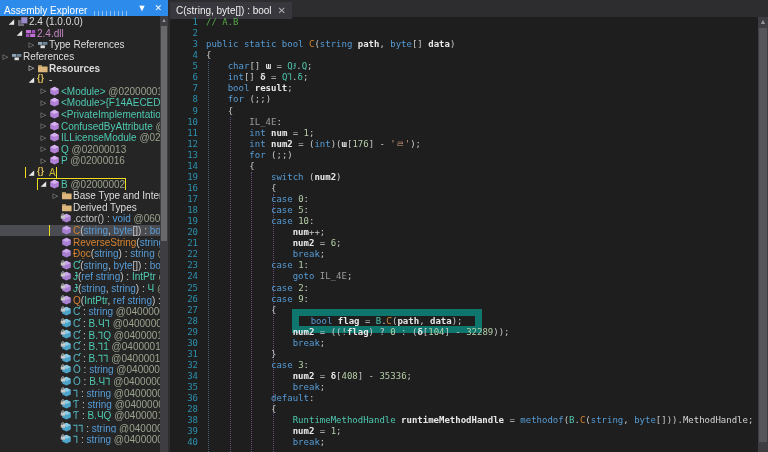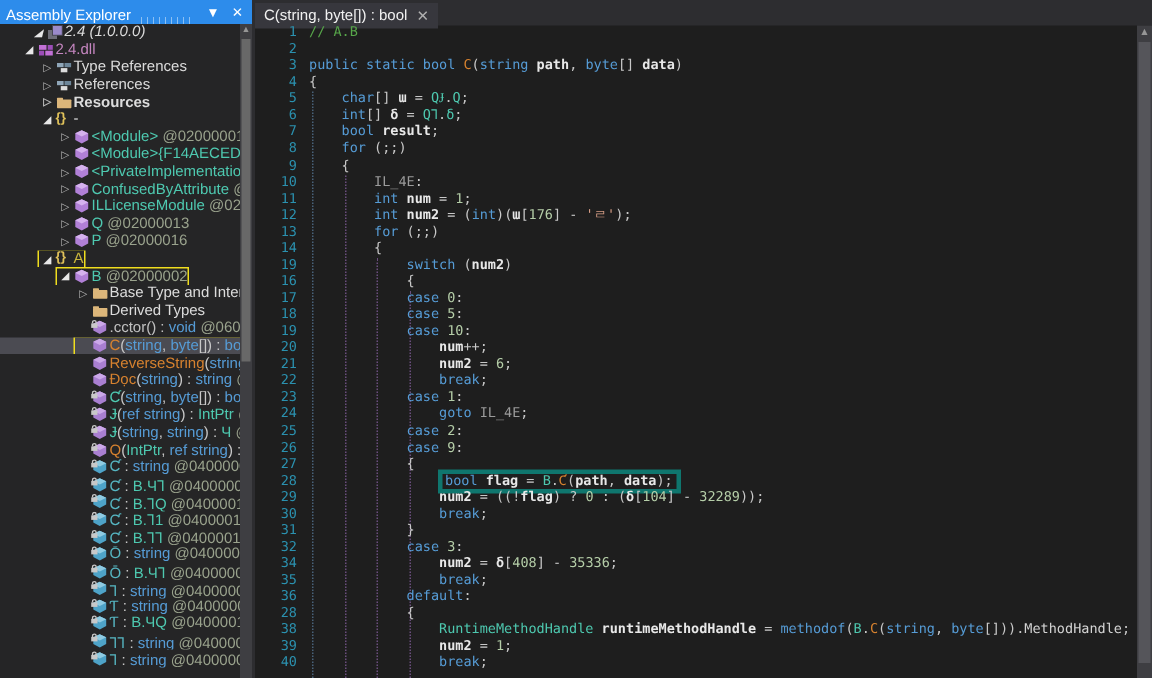--- a/index.html
+++ b/index.html
@@ -47,40 +47,40 @@
               font-family:"DejaVu Sans Mono", monospace; font-size:9px; }
   .guides { position:absolute; left:0; top:0; right:0; bottom:0; z-index:0; }
   .guide { position:absolute; width:0; border-left:1px dotted #6B4E7E; }
   .guide.blue { border-left-color:#49627A; }
   .cline { position:relative; z-index:1; height:11.07px; line-height:11.07px; display:flex; }
   .lnum { width:28px; text-align:right; color:#2B91AF; flex:none; margin-right:8px; }
   .ltext { white-space:pre; }
   .tk-cmt{color:#57A64A} .tk-kw{color:#569CD6} .tk-typ{color:#4EC9B0} .tk-m{color:#D7822F}
   .tk-loc{color:#E8E8E8;font-weight:bold} .tk-num{color:#B5CEA8} .tk-str{color:#D69D85}
   .tk-pun{color:#C8C8C8} .tk-lbl{color:#9B9B9B} .tk-id{color:#D4D4D4}
-  .redbox { border:3px solid #0f766e; padding:0 2px; margin:-1px -1px; }
+  .redbox { border:7px solid #0f766e; padding:0 12px; margin:-1px -1px; }
   .ed-scroll { position:absolute; right:0; top:17px; width:10px; bottom:0; background:#3E3E42; }
   .ed-scroll .arrow { position:absolute; top:0; left:0; width:10px; height:10px; color:#969696;
                       font-size:7px; text-align:center; line-height:10px; }
   .ed-scroll .thumb { position:absolute; top:11px; left:1px; width:8px; height:414px; background:#55555A; }
 </style>
 </head>
 <body>
 
 <div class="app">
 
   <div class="explorer">
     <div class="exp-header">
       <span class="exp-title">Assembly Explorer</span>
       <span class="exp-grip"></span>
       <span class="exp-btn">▼</span>
       <span class="exp-btn">✕</span>
     </div>
     <div class="tree">
-        <div class="trow" style="padding-left: 20px; font-style: italic;">
+        <div class="trow" style="padding-left: 6px;">
           <span class="tinner">
             <span class="exp-arrow open">◢</span>
             <span class="ticon">
               <svg width="12" height="11">
                 <rect x="1" y="4" width="6" height="6" fill="#6E6E78"></rect>
                 <rect x="4" y="1" width="6.5" height="6.5" fill="#9B8ACB" stroke="#44444C" stroke-width="0.6"></rect>
               </svg>
             </span>
             <span class="tlabel"><span class="ts-w">2.4 (1.0.0.0)</span></span>
           </span>
@@ -105,21 +105,21 @@
             <span class="ticon">
               <svg width="12" height="11">
                 <rect x="1" y="3" width="4.4" height="2.8" fill="#8FA6B8"></rect>
                 <rect x="6" y="3" width="4.4" height="2.8" fill="#6D8699"></rect>
                 <rect x="3.5" y="6.4" width="4.4" height="2.8" fill="#DCDCDC"></rect>
               </svg>
             </span>
             <span class="tlabel"><span class="ts-w">Type References</span></span>
           </span>
         </div>
-        <div class="trow" style="padding-left: 26px;">
+        <div class="trow" style="">
           <span class="tinner">
             <span class="exp-arrow">▷</span>
             <span class="ticon">
               <svg width="12" height="11">
                 <rect x="1" y="3" width="4.4" height="2.8" fill="#8FA6B8"></rect>
                 <rect x="6" y="3" width="4.4" height="2.8" fill="#6D8699"></rect>
                 <rect x="3.5" y="6.4" width="4.4" height="2.8" fill="#DCDCDC"></rect>
               </svg>
             </span>
             <span class="tlabel"><span class="ts-w">References</span></span>

